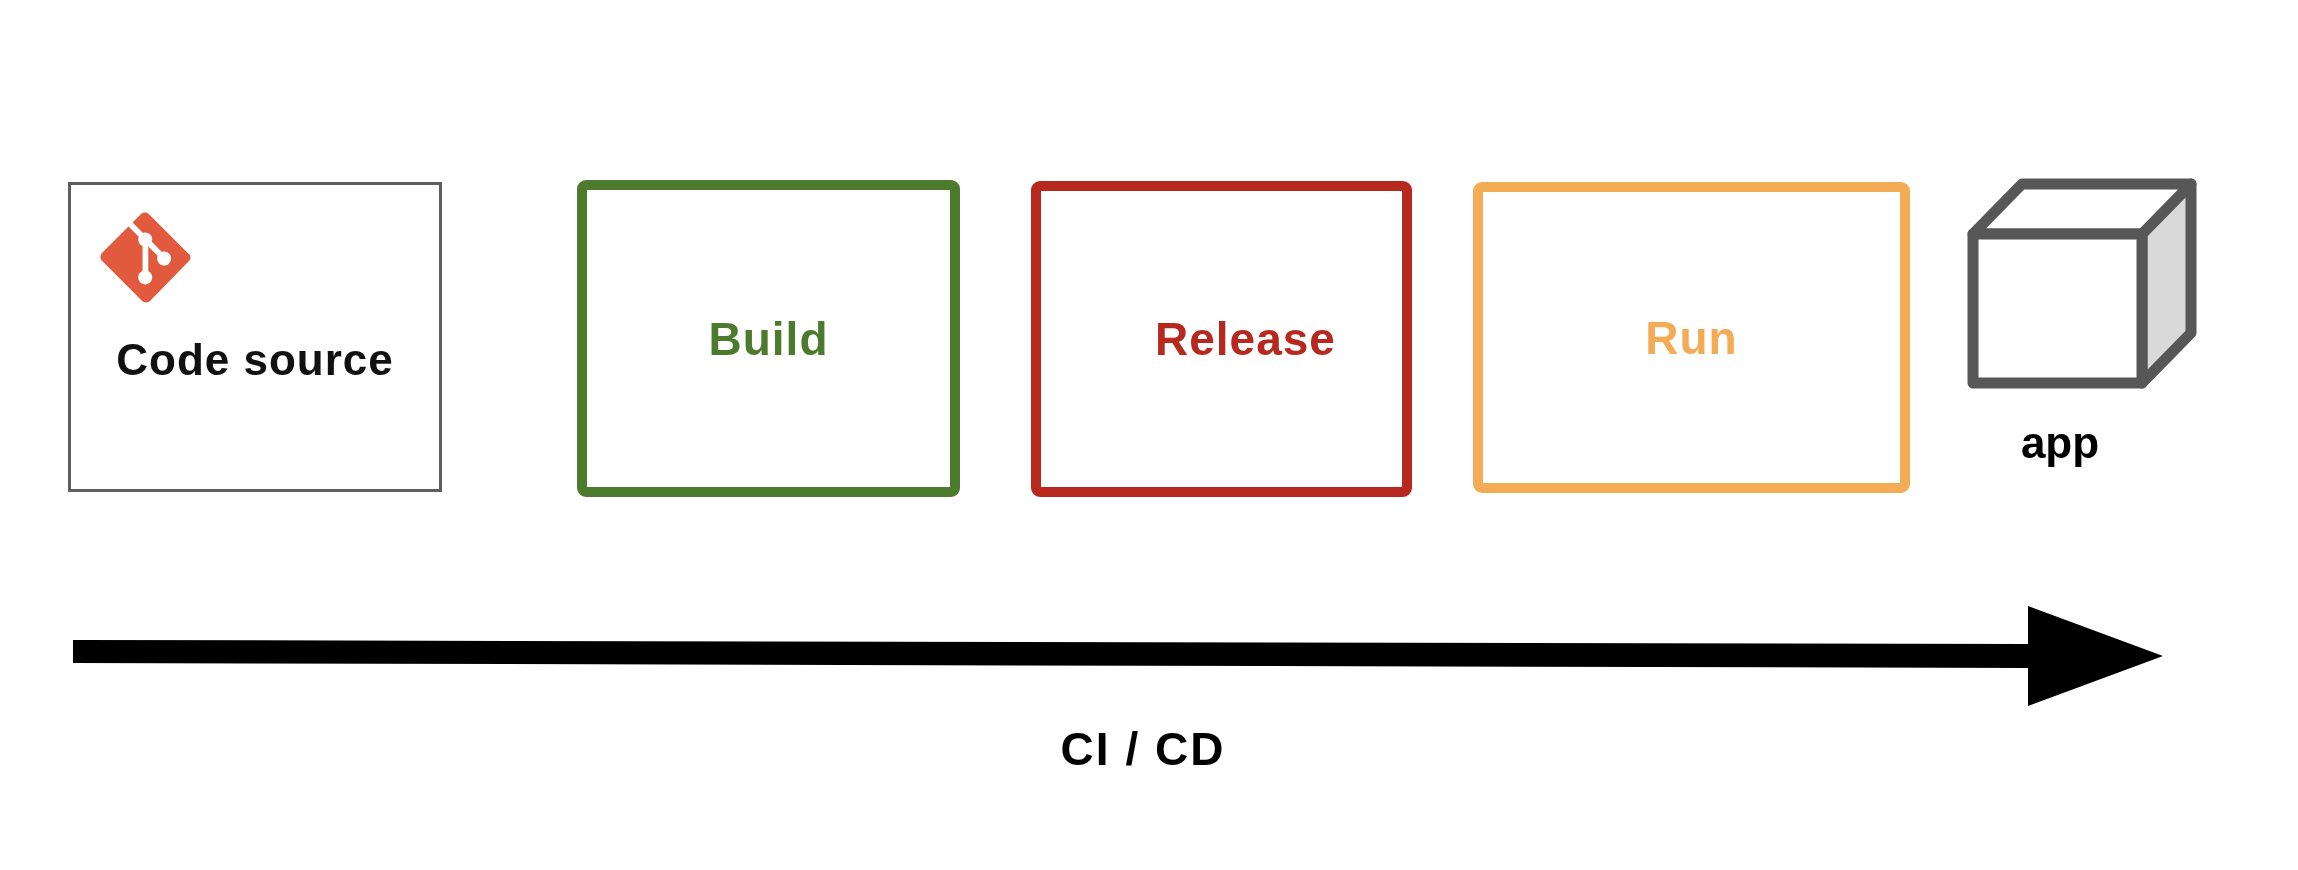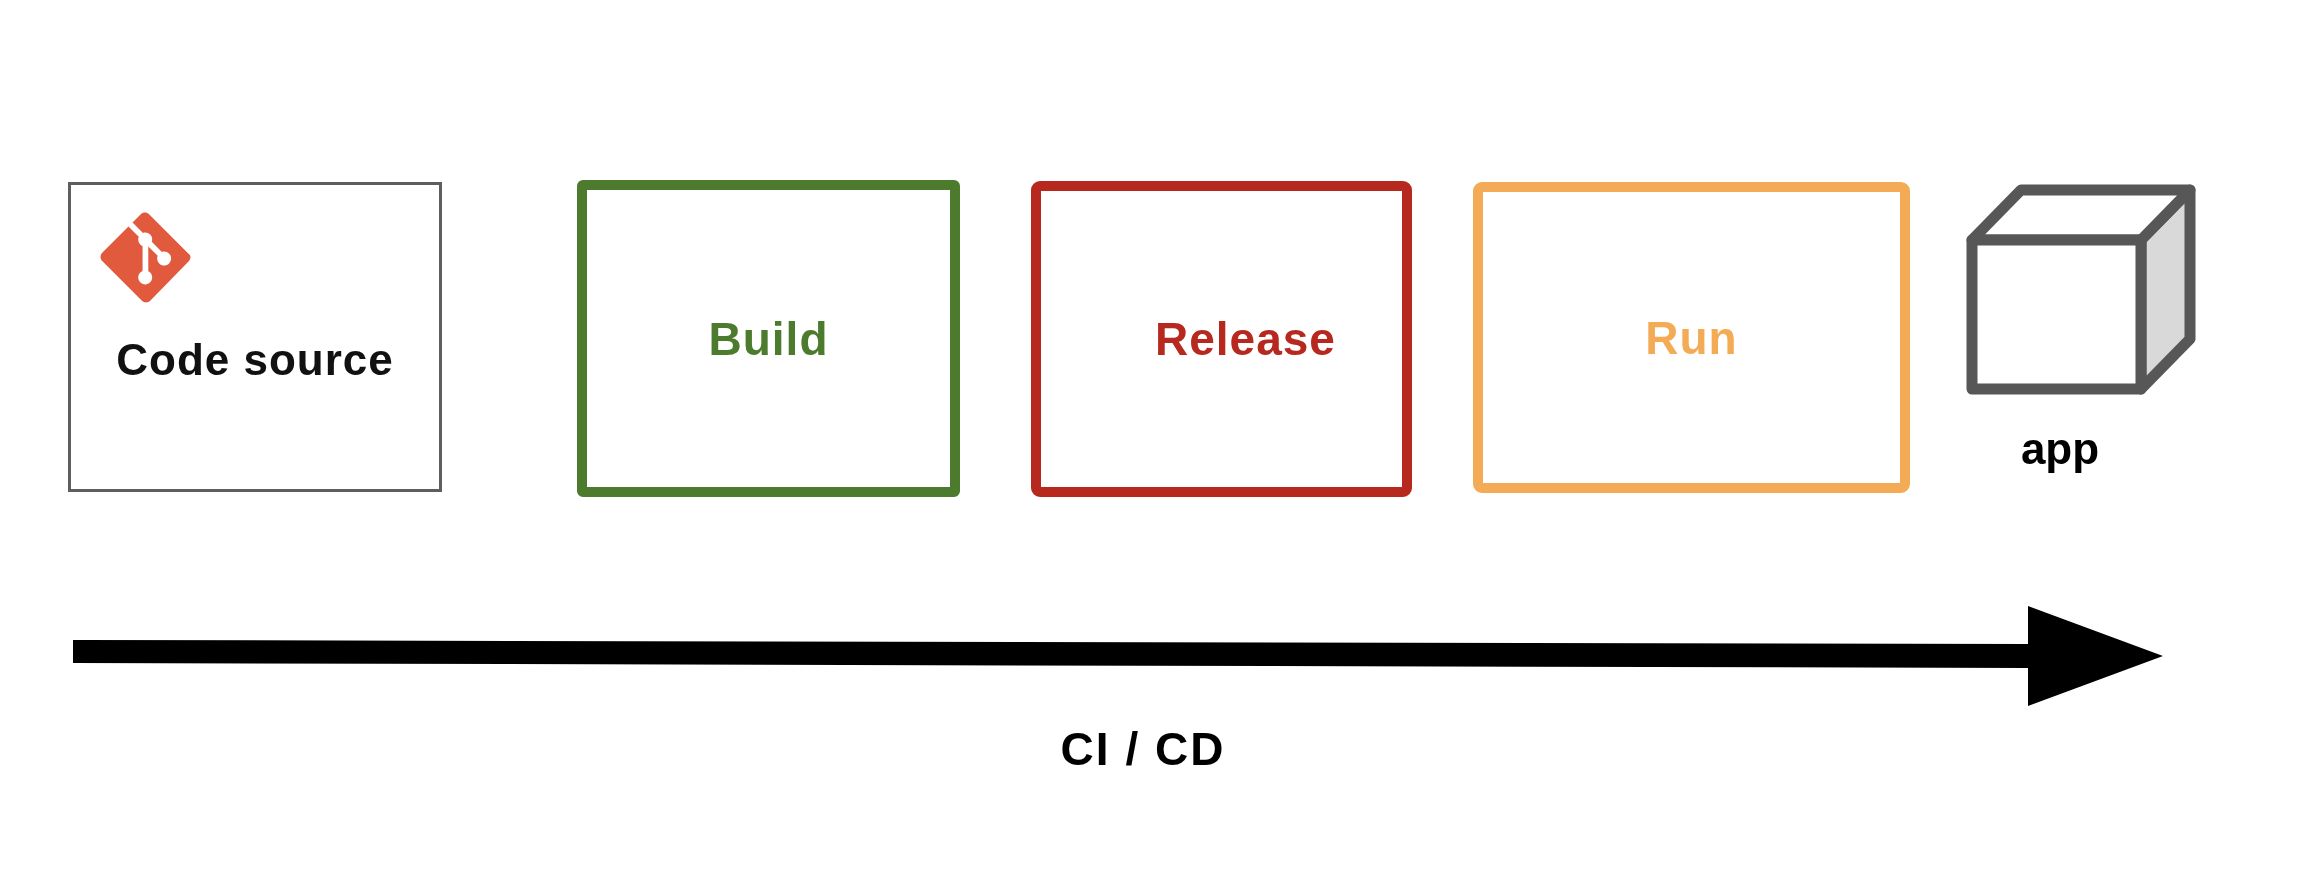--- a/index.html
+++ b/index.html
@@ -55,26 +55,26 @@
   }
   .source-label {
     color: #111111;
     font-size: 44px;
     margin-top: 46px;
   }
   
   .artifact {
     position: absolute;
     left: 1966px;
-    top: 184px;
+    top: 178px;
     width: 232px;
     height: 300px;
     display: flex;
     flex-direction: column;
-    align-items: flex-start;
+    align-items: center;
   }
   .cube-icon { width: 231px; height: 212px; display: block; }
   .artifact-label {
     position: absolute;
     left: 24px;
     top: 240px;
     width: 140px;
     text-align: center;
     font-size: 44px;
     font-weight: bold;
@@ -113,21 +113,21 @@
                c2.465-0.85,5.307-0.3,7.275,1.671c2.75,2.75,2.75,7.206,0,9.958c-2.752,2.751-7.208,2.751-9.961,0
                c-2.068-2.07-2.58-5.11-1.531-7.658l-9.5-9.499v24.997c0.67,0.332,1.303,0.774,1.861,1.332
                c2.75,2.75,2.75,7.206,0,9.959c-2.75,2.749-7.209,2.749-9.957,0c-2.75-2.754-2.75-7.21,0-9.959
                c0.68-0.679,1.467-1.193,2.307-1.537V36.369c-0.84-0.344-1.625-0.853-2.307-1.537
                c-2.083-2.082-2.584-5.14-1.516-7.698L31.798,16.715L5.288,43.222c-2.311,2.313-2.311,6.06,0,8.371
                l40.121,40.118c2.31,2.311,6.056,2.311,8.369,0L92.71,51.779C95.021,49.468,95.021,45.72,92.71,44.408z" style="fill: rgb(226, 90, 62);"></path>
     </svg>
     <span class="box-label source-label">Code source</span>
   </div>
 
-  <div class="box stage stage-build" style="border-color: rgb(76, 123, 46); border-radius: 6px;">
+  <div class="box stage stage-build" style="border-color: rgb(76, 123, 46);">
     <span class="box-label" style="color: rgb(76, 123, 46);">Build</span>
   </div>
 
   <div class="box stage stage-release" style="border-color: rgb(183, 40, 30);">
     <span class="box-label" style="color: rgb(183, 40, 30); margin-left: 48px;">Release</span>
   </div>
 
   <div class="box stage stage-run" style="border-color: rgb(243, 172, 85);">
     <span class="box-label" style="color: rgb(243, 172, 85);">Run</span>
   </div>

